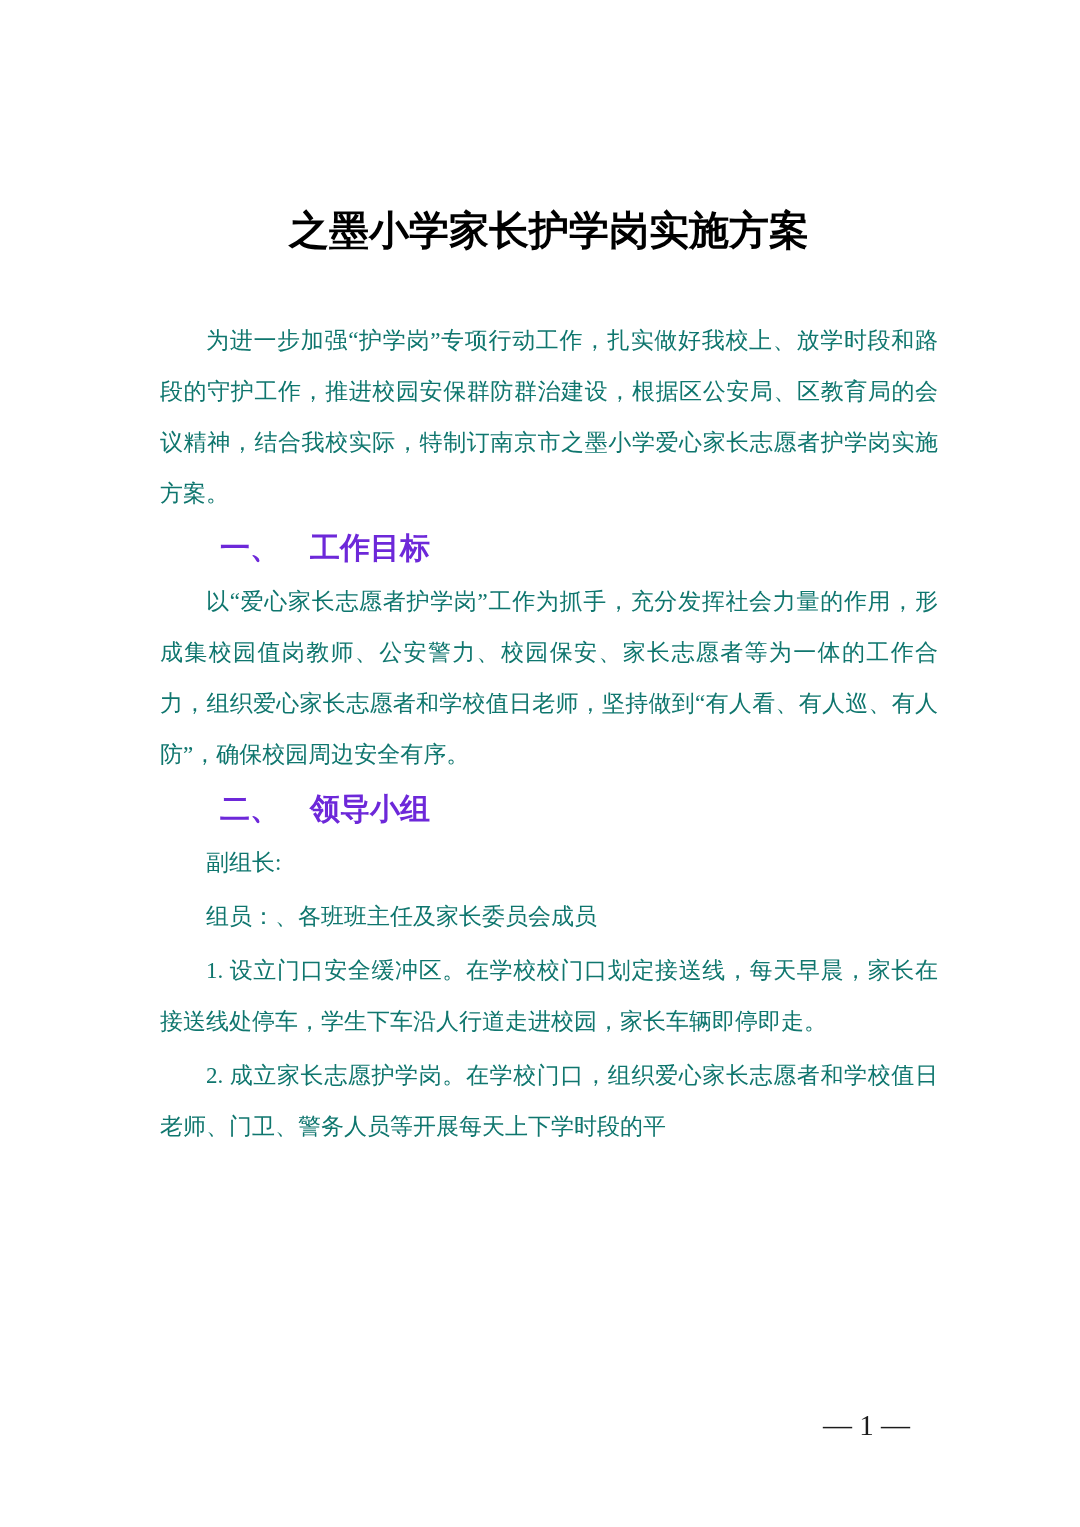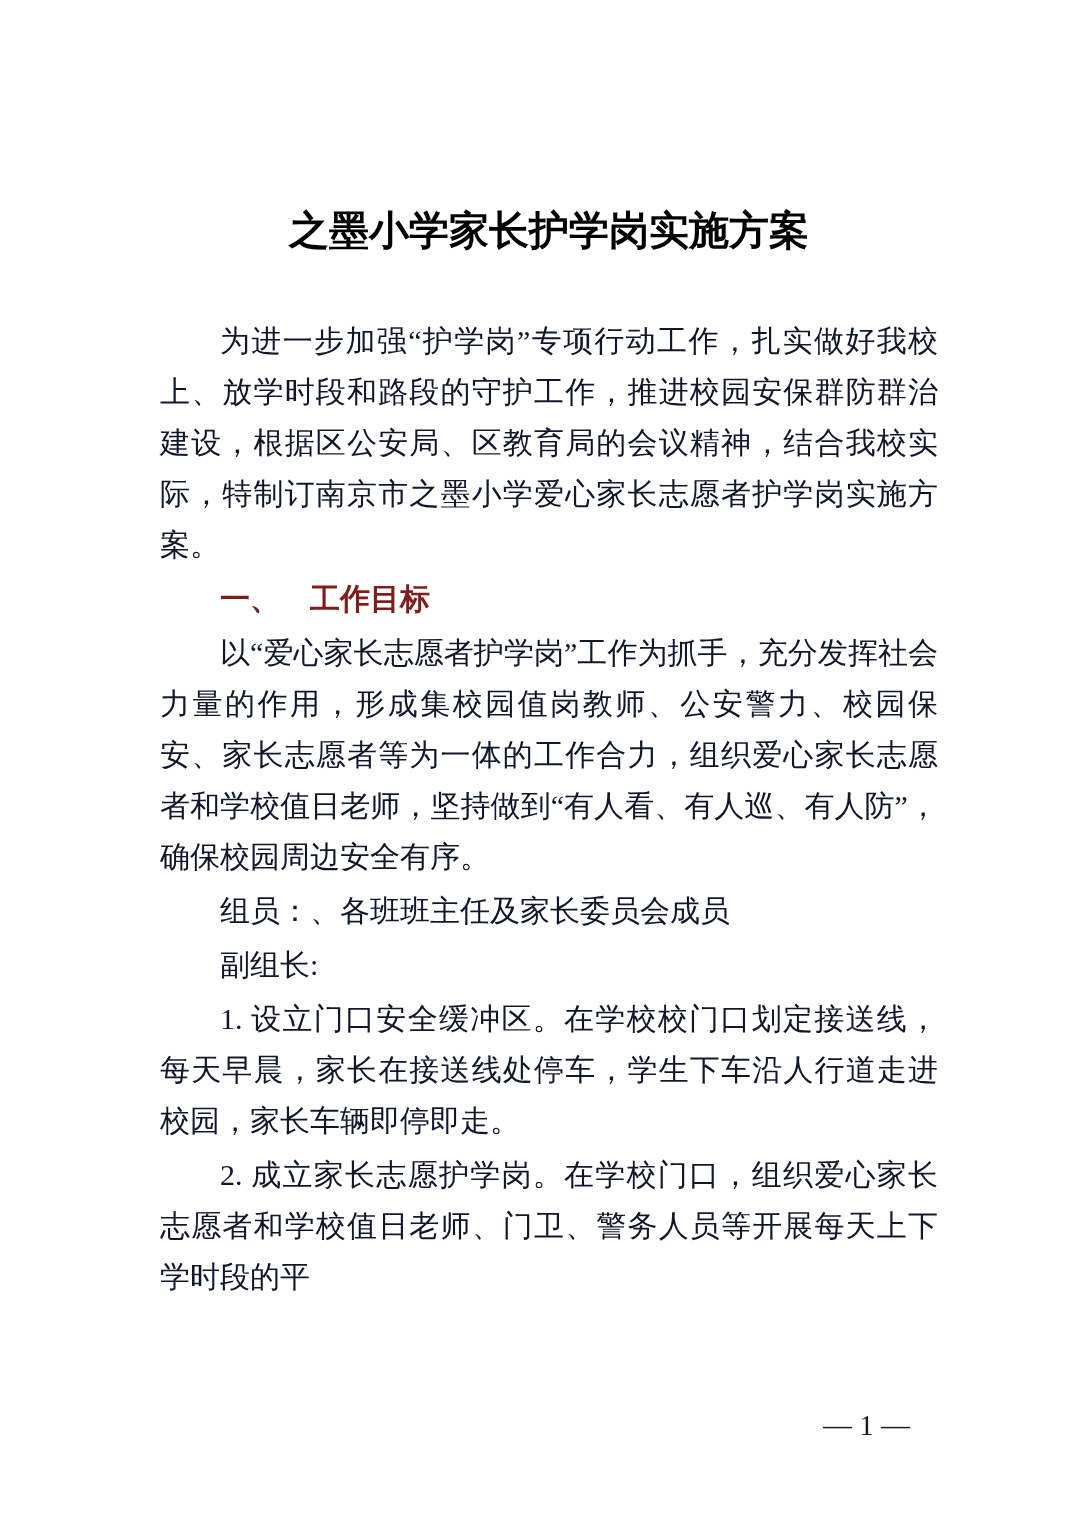--- a/index.html
+++ b/index.html
@@ -21,34 +21,34 @@
   .title {
     margin-top: 196px;
     font-size: 40px;
     line-height: 52px;
     font-weight: bold;
     text-align: center;
     color: #000000;
   }
   .content { margin-top: 58px; }
   .para {
-    font-size: 30px;
+    font-size: 23px;
     line-height: 51px;
     text-align: justify;
     text-justify: inter-ideograph;
     text-indent: 2em;
-    color: #0f172a;
+    color: #0f766e;
   }
   .para.flush { text-indent: 0; }
   .heading {
     font-size: 30px;
     line-height: 51px;
     font-weight: bold;
     font-family: "Liberation Sans", "DejaVu Sans", sans-serif;
-    color: #7f1d1d;
+    color: #6d28d9;
     text-indent: 2em;
   }
   .page-footer {
     position: absolute;
     left: 814px;
     top: 1398px;
     font-size: 29px;
     line-height: 36px;
     color: #1c1c1c;
     white-space: pre;
@@ -57,20 +57,21 @@
 </head>
 <body>
 
 <div class="page">
   <div class="doc">
     <h1 class="title">之墨小学家长护学岗实施方案</h1>
     <div class="content">
       <p class="para">为进一步加强“护学岗”专项行动工作，扎实做好我校上、放学时段和路段的守护工作，推进校园安保群防群治建设，根据区公安局、区教育局的会议精神，结合我校实际，特制订南京市之墨小学爱心家长志愿者护学岗实施方案。</p>
       <h2 class="heading">一、　工作目标</h2>
       <p class="para">以“爱心家长志愿者护学岗”工作为抓手，充分发挥社会力量的作用，形成集校园值岗教师、公安警力、校园保安、家长志愿者等为一体的工作合力，组织爱心家长志愿者和学校值日老师，坚持做到“有人看、有人巡、有人防”，确保校园周边安全有序。</p>
+      <h2 class="heading">二、　领导小组</h2>
+      <p class="para">副组长:</p>
       <p class="para">组员：、各班班主任及家长委员会成员</p>
-      <p class="para">副组长:</p>
       <p class="para">1. 设立门口安全缓冲区。在学校校门口划定接送线，每天早晨，家长在接送线处停车，学生下车沿人行道走进校园，家长车辆即停即走。</p>
       <p class="para">2. 成立家长志愿护学岗。在学校门口，组织爱心家长志愿者和学校值日老师、门卫、警务人员等开展每天上下学时段的平</p>
     </div>
   </div>
   <div class="page-footer">— 1 —</div>
 </div>
 
 </body></html>

